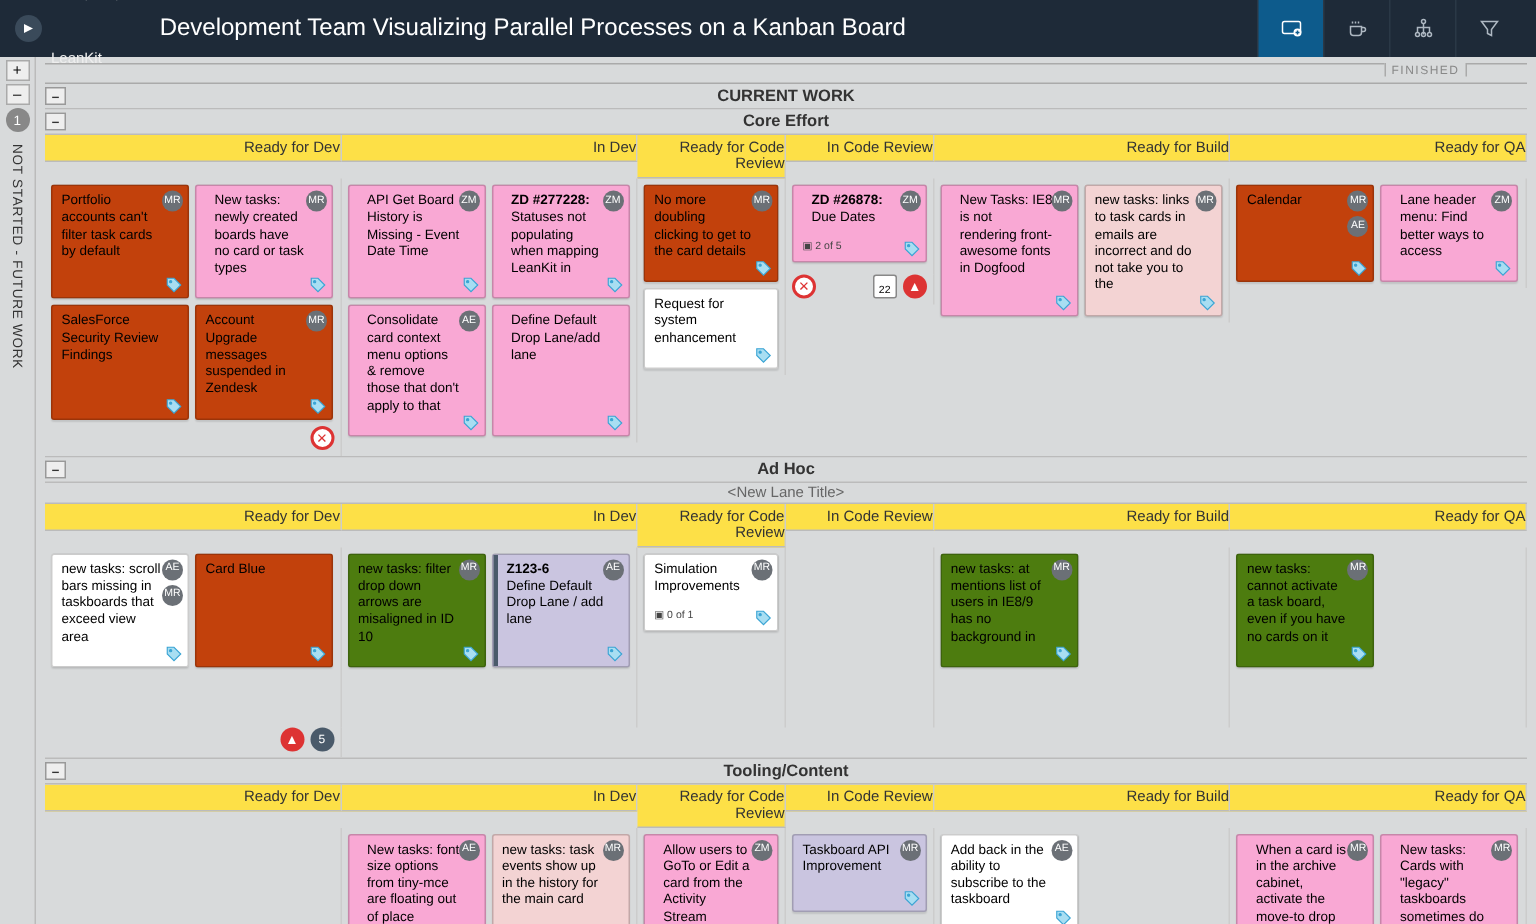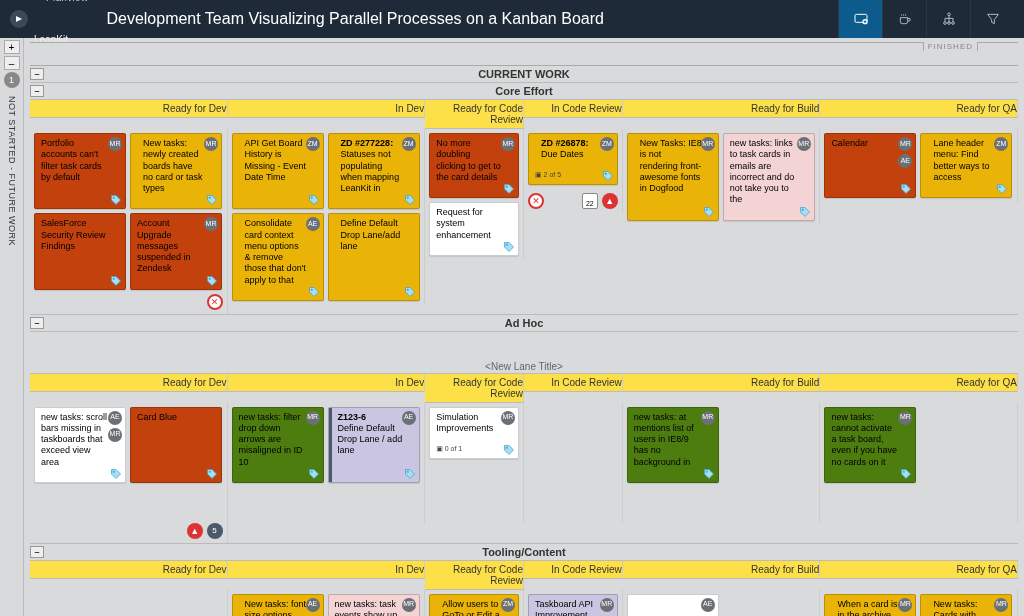--- a/index.html
+++ b/index.html
@@ -18,32 +18,32 @@
   .tool-btn.active { background:#0d5b8c; }
   .tool-btn svg { width:16px; height:16px; stroke:#aeb8c2; fill:none; stroke-width:1.5; }
   .tool-btn.active svg { stroke:#fff; }
   
   .left-rail { position:absolute; left:0; top:38px; bottom:0; width:24px; background:#d8dadb; border-right:1px solid #bbb; display:flex; flex-direction:column; align-items:center; padding-top:2px; }
   .rail-plus { width:16px; height:14px; background:#eee; border:1px solid #aaa; font-size:10px; display:flex; align-items:center; justify-content:center; cursor:pointer; margin-bottom:2px; }
   .rail-badge { width:16px; height:16px; border-radius:50%; background:#888; color:#fff; font-size:9px; display:flex; align-items:center; justify-content:center; margin-bottom:4px;}
   .rail-label { writing-mode: vertical-rl; font-size:9px; letter-spacing:.5px; color:#333; margin-top:4px; }
   
   .board { position:absolute; left:24px; top:38px; right:0; bottom:0; overflow:hidden; padding:4px 6px 0 6px; }
-  .top-spacer { height:24px; border-top:1px solid #aaa; border-bottom:1px solid #aaa; position:relative; background:#d8dadb;}
+  .top-spacer { height:14px; border-top:1px solid #aaa; border-bottom:1px solid #aaa; position:relative; background:#d8dadb;}
   .finished-tag { position:absolute; right:40px; top:-1px; font-size:8px; letter-spacing:1px; color:#888; background:#d8dadb; padding:0 4px; border-left:1px solid #aaa;border-right:1px solid #aaa;}
   .swimlane-header, .sublane-header { text-align:center; font-size:11px; font-weight:bold; color:#333; padding:2px 0; border-bottom:1px solid #bbb; position:relative; background:#d8dadb;}
   .sublane-header { font-weight:bold; }
-  .newlane { font-style:normal; color:#666; font-weight:normal; font-size:10px; text-align:center; padding:1px 0; border-bottom:1px solid #bbb;margin-top:28px;}
+  .newlane { font-style:normal; color:#666; font-weight:normal; font-size:10px; text-align:center; padding:1px 0; border-bottom:1px solid #bbb;}
   .collapse-box { position:absolute; left:0; top:2px; width:14px; height:12px; border:1px solid #999; background:#eee; font-size:9px; line-height:10px; cursor:pointer;}
   .col { flex:1; min-width:0; }
   .col-h { text-align:right; font-size:10px; color:#333; padding:3px 0; border-bottom:1px solid #bbb; border-right:1px solid #ccc; background:#fde047;}
   .col-body { display:flex; gap:4px; padding:4px; border-right:1px solid #ccc; min-height:64px; flex-wrap:wrap; align-content:flex-start;}
   
   .card { width:92px; min-height:52px; border:1px solid rgba(0,0,0,.2); border-radius:2px; padding:4px 16px 14px 6px; font-size:9px; line-height:1.25; position:relative; background:#fff; box-shadow:0 1px 1px rgba(0,0,0,.1);}
-  .card.green { background:#eab308;padding-left:12px; }
+  .card.green { background:#f9a8d4;padding-left:12px; }
   .card.blue  { background:#c2410c; }
   .card.pink  { background:#f3d3d3; }
   .card.purple{ background:#cac5e0; }
   .card.grey  { background:#4d7c0f; }
   .card .av { position:absolute; top:3px; right:3px; width:14px; height:14px; border-radius:50%; background:#6b7076; color:#fff; font-size:7px; display:flex; align-items:center; justify-content:center; }
   .card .av.second { top:20px; }
   .card .tag-ic { position:absolute; bottom:2px; right:3px; width:12px; height:12px; }
   .card .tag-ic svg { width:12px;height:12px; }
   .card .ptxt { position:absolute; bottom:4px; left:6px; font-size:7px; color:#444;}
   .card .stripe { position:absolute; left:0; top:0; bottom:0; width:3px; background:#4a5a6a; }
@@ -391,21 +391,21 @@
       <div class="col-body tall">
           <div class="card purple"><span>Taskboard API Improvement</span><div class="av">MR</div><div class="tag-ic"><svg viewBox="0 0 16 16" class="tag-svg">
                 <path d="M2 2h6l6 6-6 6-6-6z"></path>
                 <circle cx="5" cy="5" r="1" fill="#3aa4d4"></circle>
               </svg></div></div>
         </div>
 
     </div>
     <div class="col c5">
       <div class="col-body tall">
-          <div class="card white"><div class="av">AE</div><div class="tag-ic"><svg viewBox="0 0 16 16" class="tag-svg">
+          <div class="card white"><span>Add back in the ability to subscribe to the taskboard</span><div class="av">AE</div><div class="tag-ic"><svg viewBox="0 0 16 16" class="tag-svg">
                 <path d="M2 2h6l6 6-6 6-6-6z"></path>
                 <circle cx="5" cy="5" r="1" fill="#3aa4d4"></circle>
               </svg></div></div>
         </div>
 
     </div>
     <div class="col c6">
         <div class="col-body tall">
           <div class="card green"><span>When a card is in the archive cabinet, activate the move-to drop down</span><div class="av">MR</div></div>
           <div class="card green"><span>New tasks: Cards with "legacy" taskboards sometimes do not</span><div class="av">MR</div></div>

